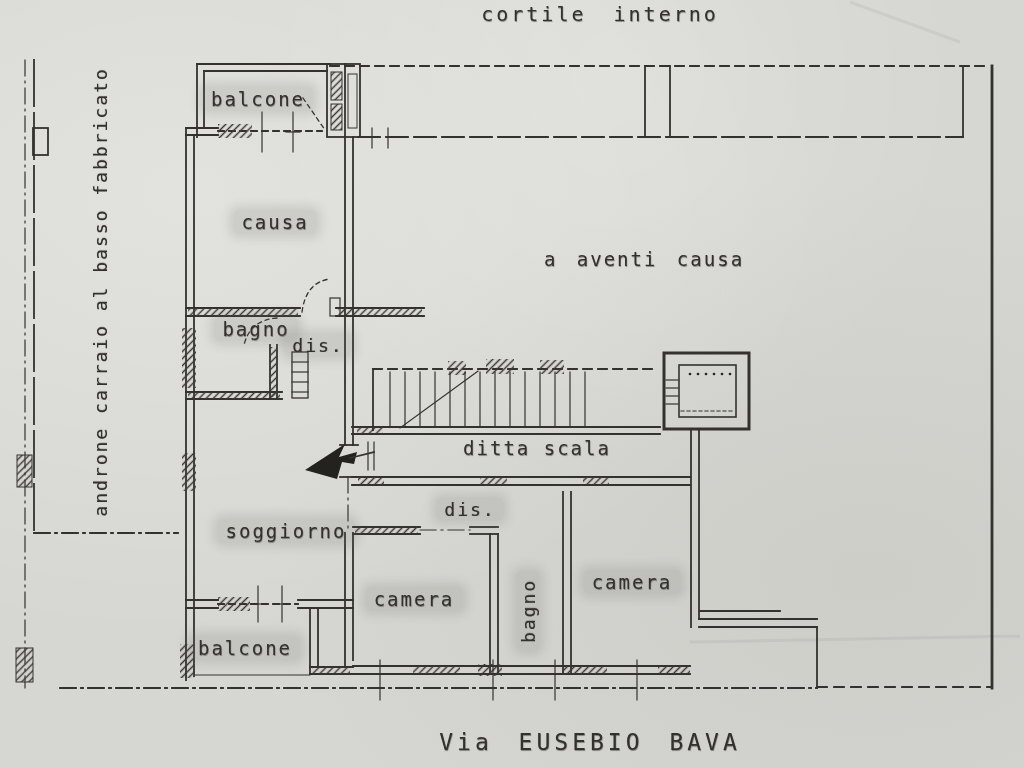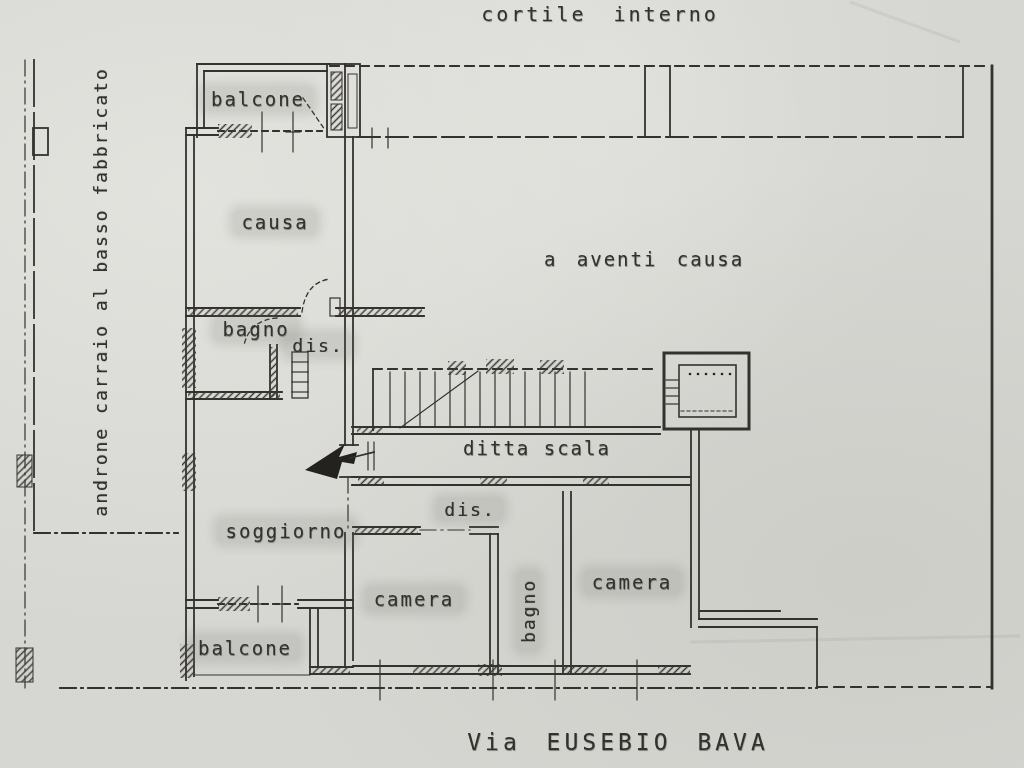--- a/index.html
+++ b/index.html
@@ -283,15 +283,15 @@
   <div class="lbl hl small" style="left:470px;top:509px;">dis.</div>
 
   <div class="lbl hl" style="left:414px;top:599px;">camera</div>
 
   <div class="lbl hl vert small" style="left:528px;top:611px;">bagno</div>
 
   <div class="lbl hl" style="left:632px;top:582px;">camera</div>
 
   <div class="lbl hl" style="left:245px;top:648px;">balcone</div>
 
-  <div class="lbl street" style="left:590px;top:742px;margin-left:28px;">Via EUSEBIO BAVA</div>
+  <div class="lbl street" style="left:590px;top:742px;">Via EUSEBIO BAVA</div>
 
 </div>
 
 </body></html>

